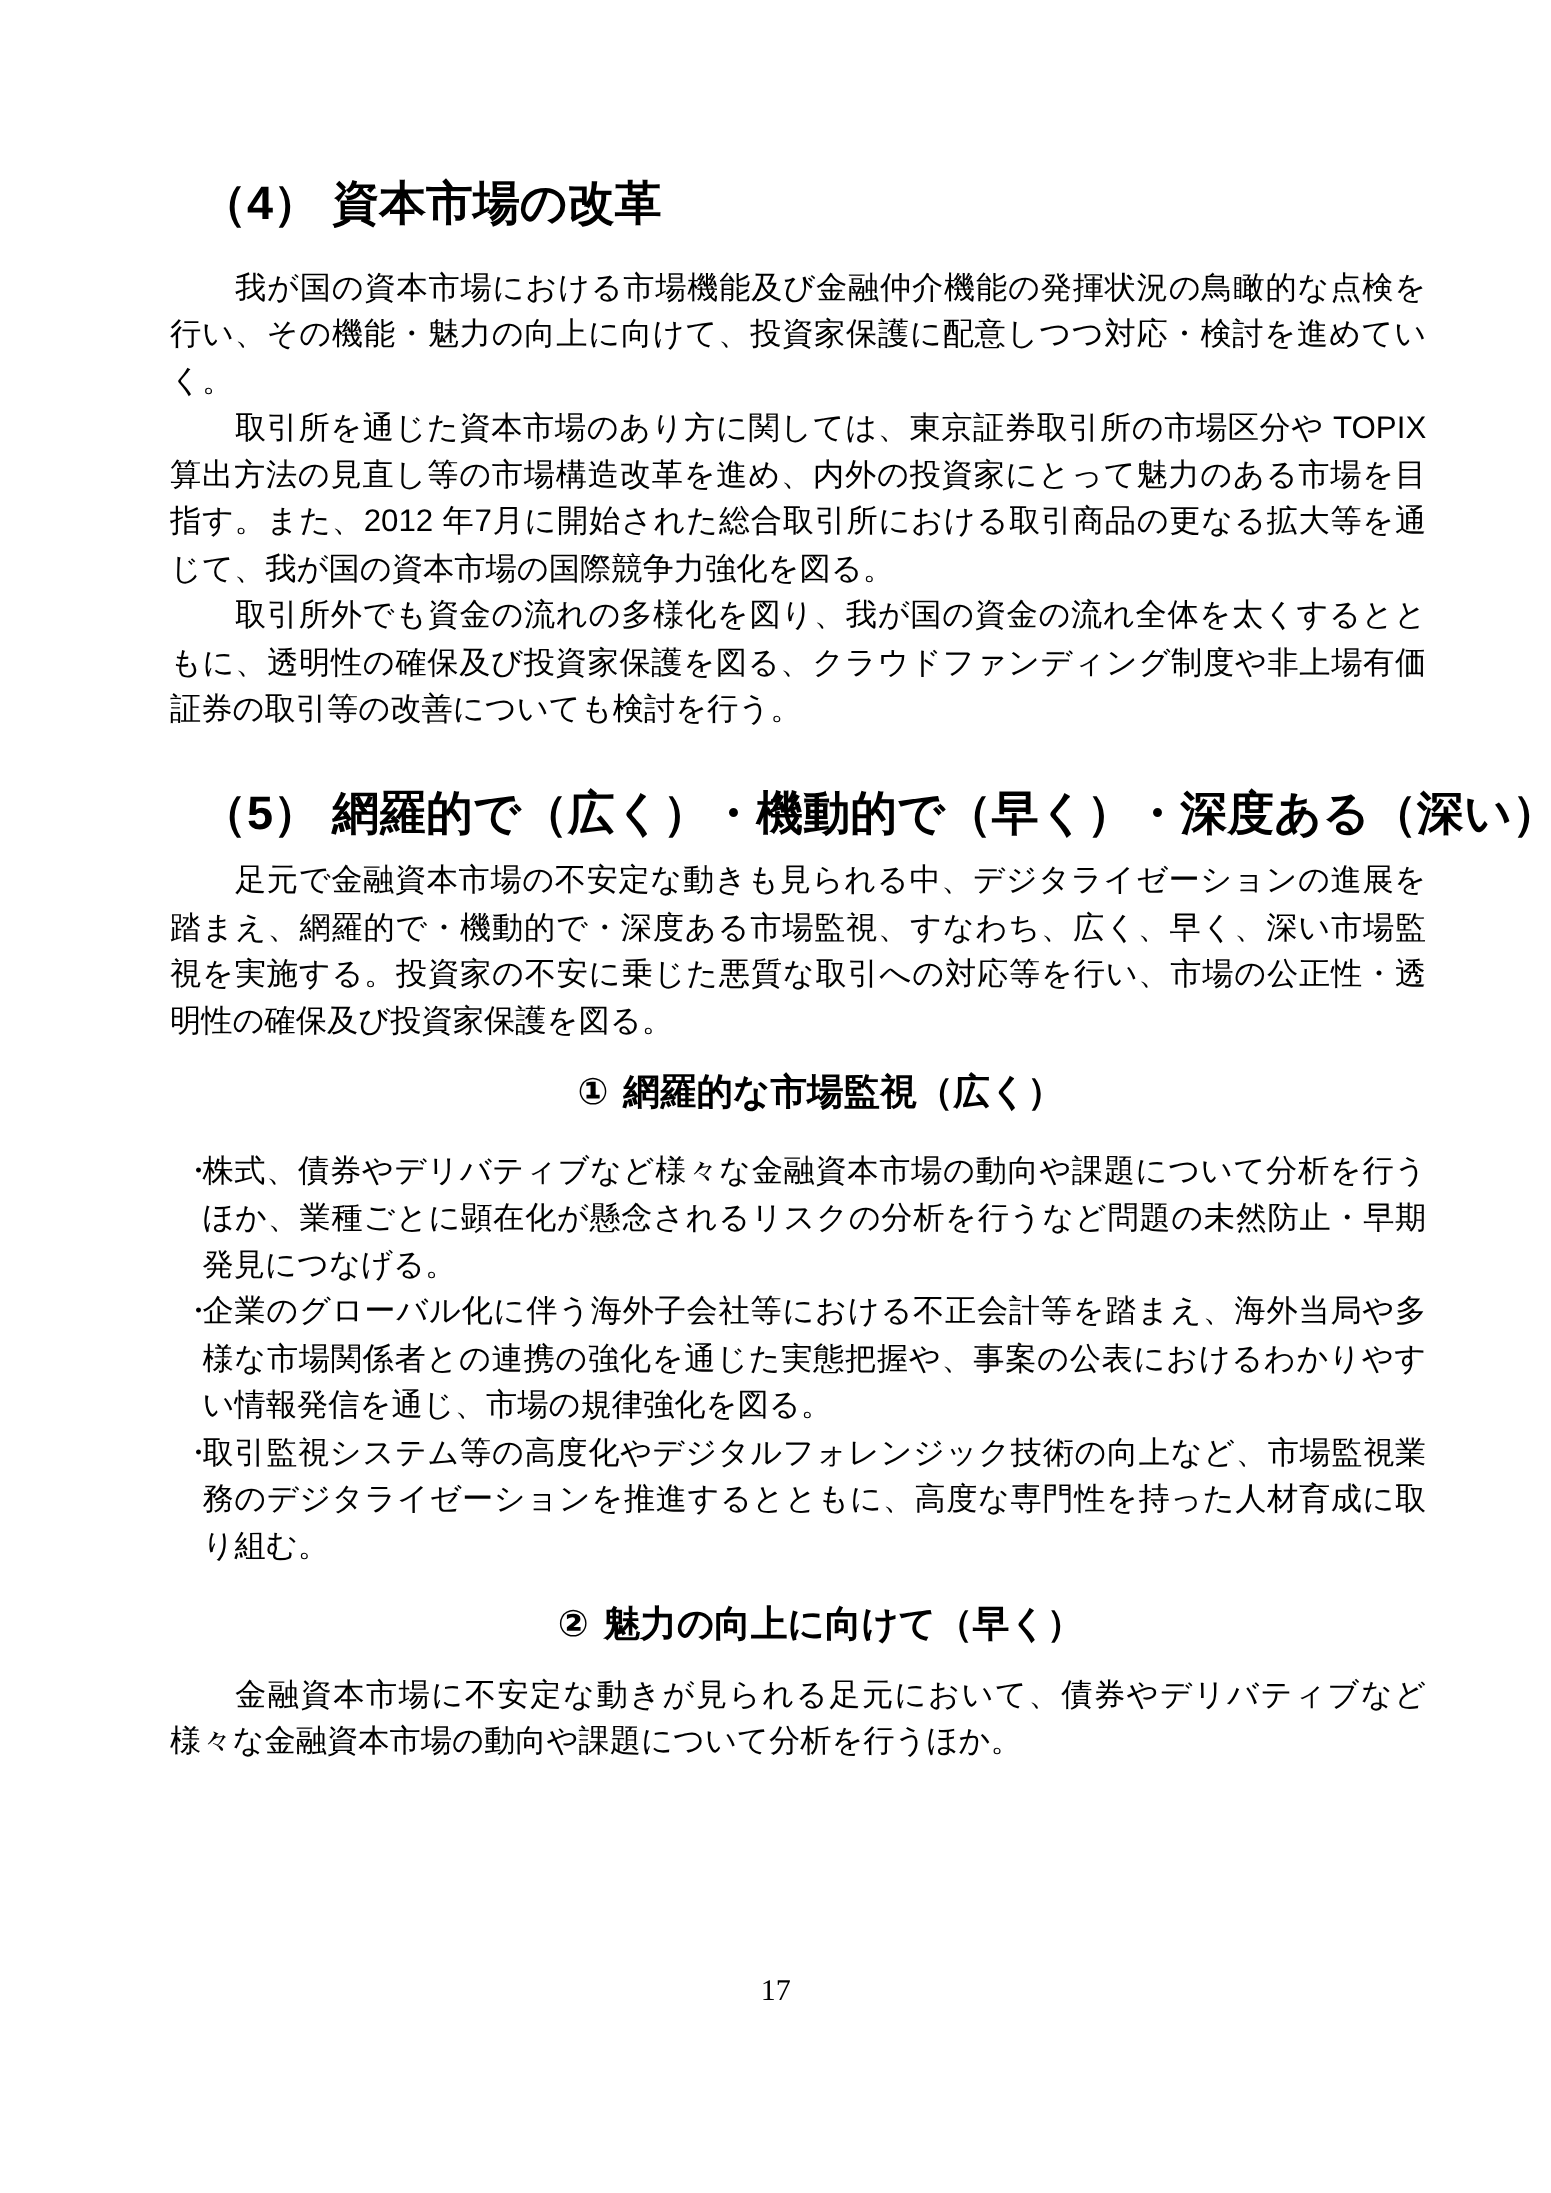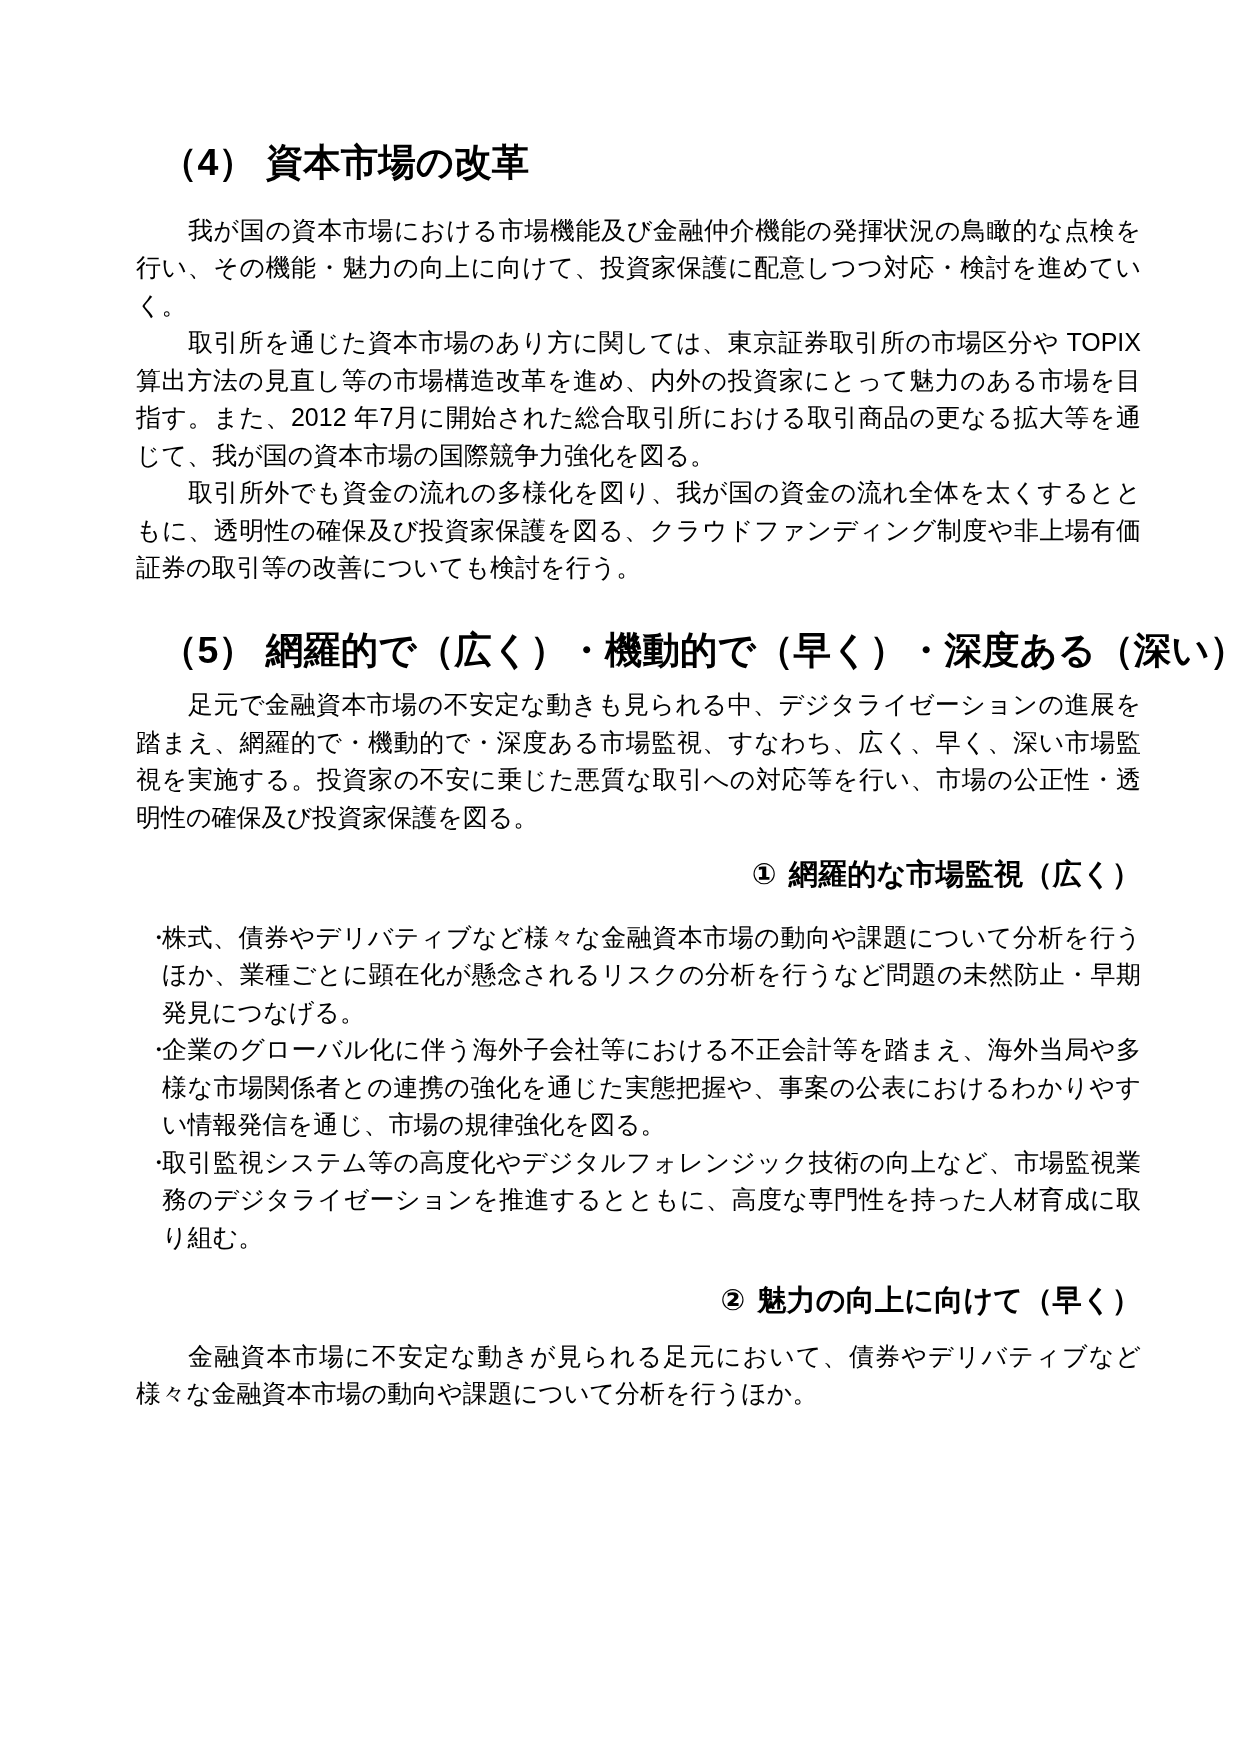--- a/index.html
+++ b/index.html
@@ -43,21 +43,21 @@
     margin: 45px 0 17px 24px;
   }
   .sec-label { display: inline-block; margin-right: 10px; }
   .body-para {
     margin: 0;
     text-indent: 52px;
   }
   .sub-heading {
     font-weight: bold;
     margin: 20px 0 25px 36px;
-    text-align: right;
+    text-align: center;
     white-space: nowrap;
   }
   .sub-heading.second {
     margin: 26px 0 18px 36px;
   }
   .sub-label { display: inline-block; margin-right: 12px; }
   .bullet-list { margin: 0; padding: 0; }
   .bullet-item {
     position: relative;
     margin: 0;
@@ -108,13 +108,14 @@
         <span class="bullet-marker">・</span><span>取引監視システム等の高度化やデジタルフォレンジック技術の向上など、市場監視業務のデジタライゼーションを推進するとともに、高度な専門性を持った人材育成に取り組む。</span>
       </div>
     </div>
 
     <h3 class="sub-heading second"><span class="sub-label">②</span><span>魅力の向上に向けて（早く）</span></h3>
 
     <p class="body-para">金融資本市場に不安定な動きが見られる足元において、債券やデリバティブなど様々な金融資本市場の動向や課題について分析を行うほか。</p>
 
   </div>
 
+  <div class="page-number">17</div>
 </div>
 
 </body></html>

